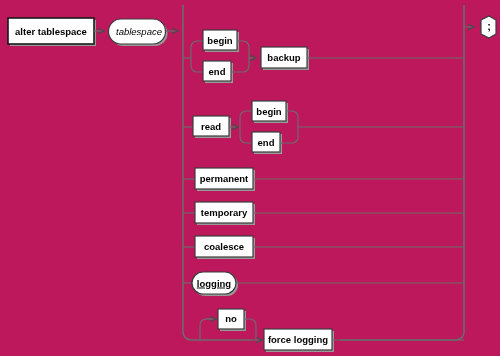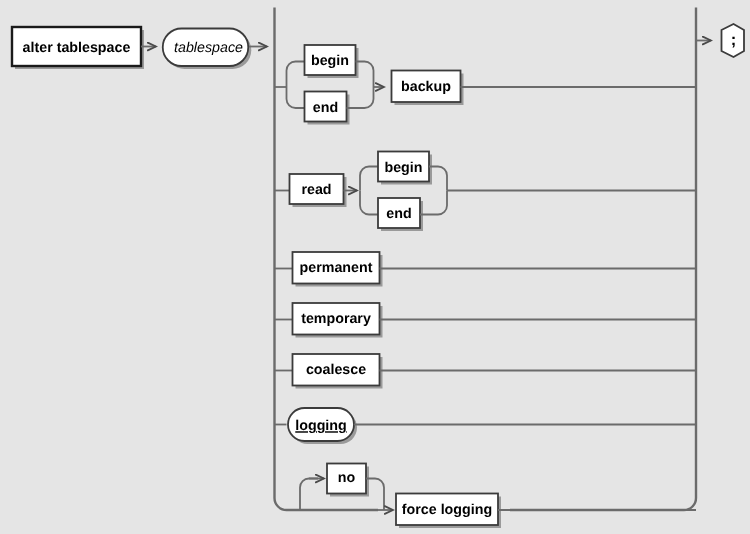--- a/index.html
+++ b/index.html
@@ -4,21 +4,21 @@
 <style>
   html, body {
     margin: 0;
     padding: 0;
     background: #ffffff;
   }
   #diagram-root {
     position: relative;
     width: 500px;
     height: 356px;
-    background: #e5e5e5;
+    background: #be185d;
     font-family: "Liberation Sans", sans-serif;
     overflow: hidden;
   }
   svg.rail-canvas {
     position: absolute;
     left: 0;
     top: 0;
     width: 500px;
     height: 356px;
   }

